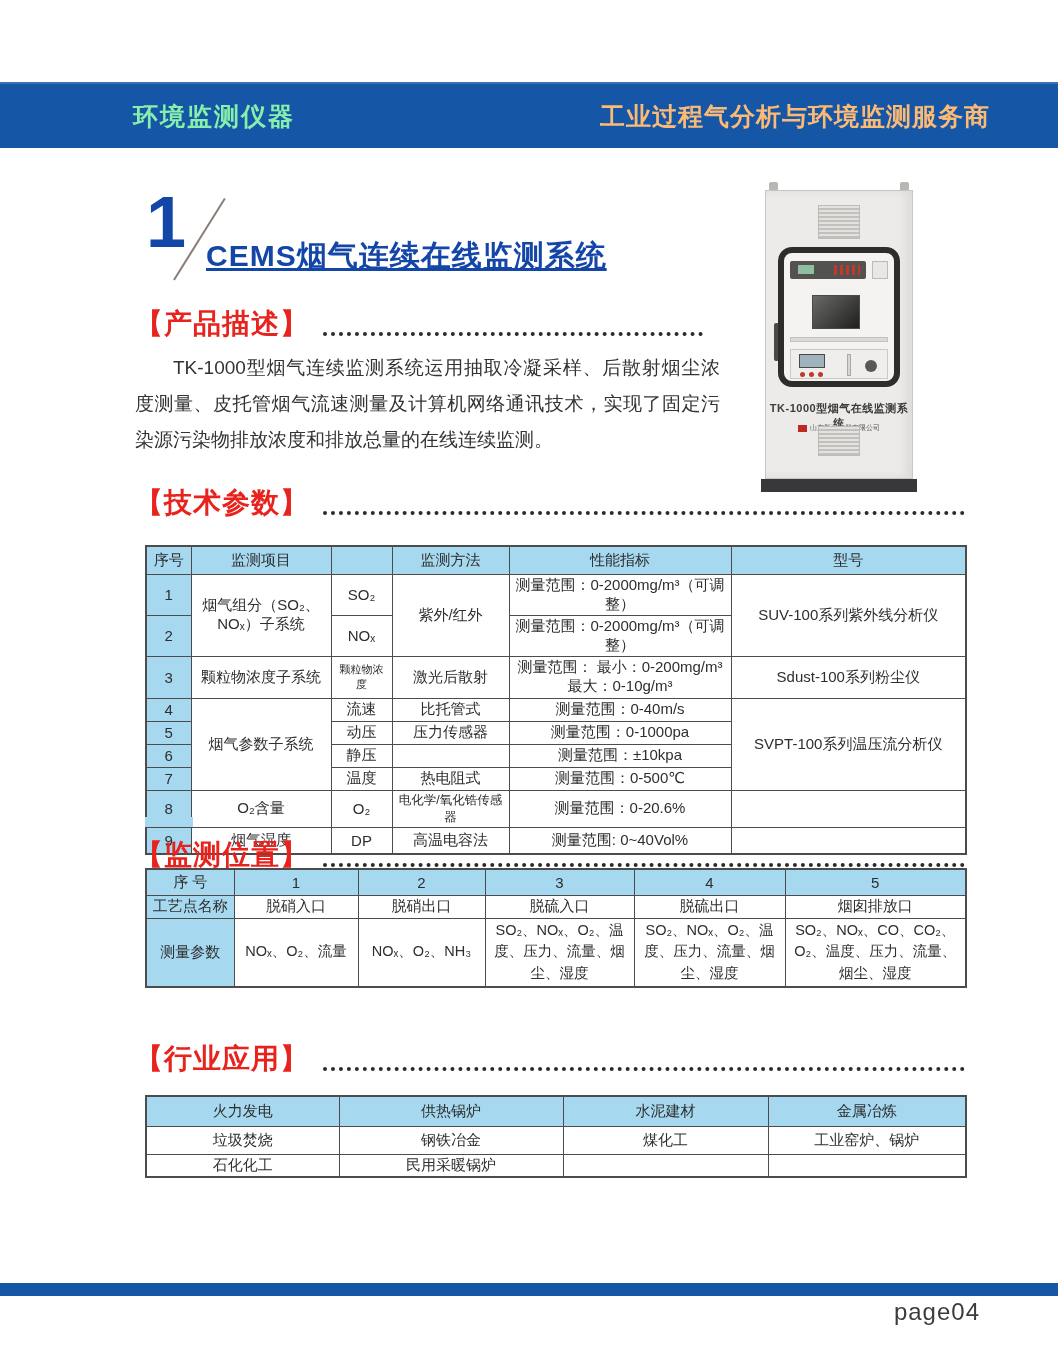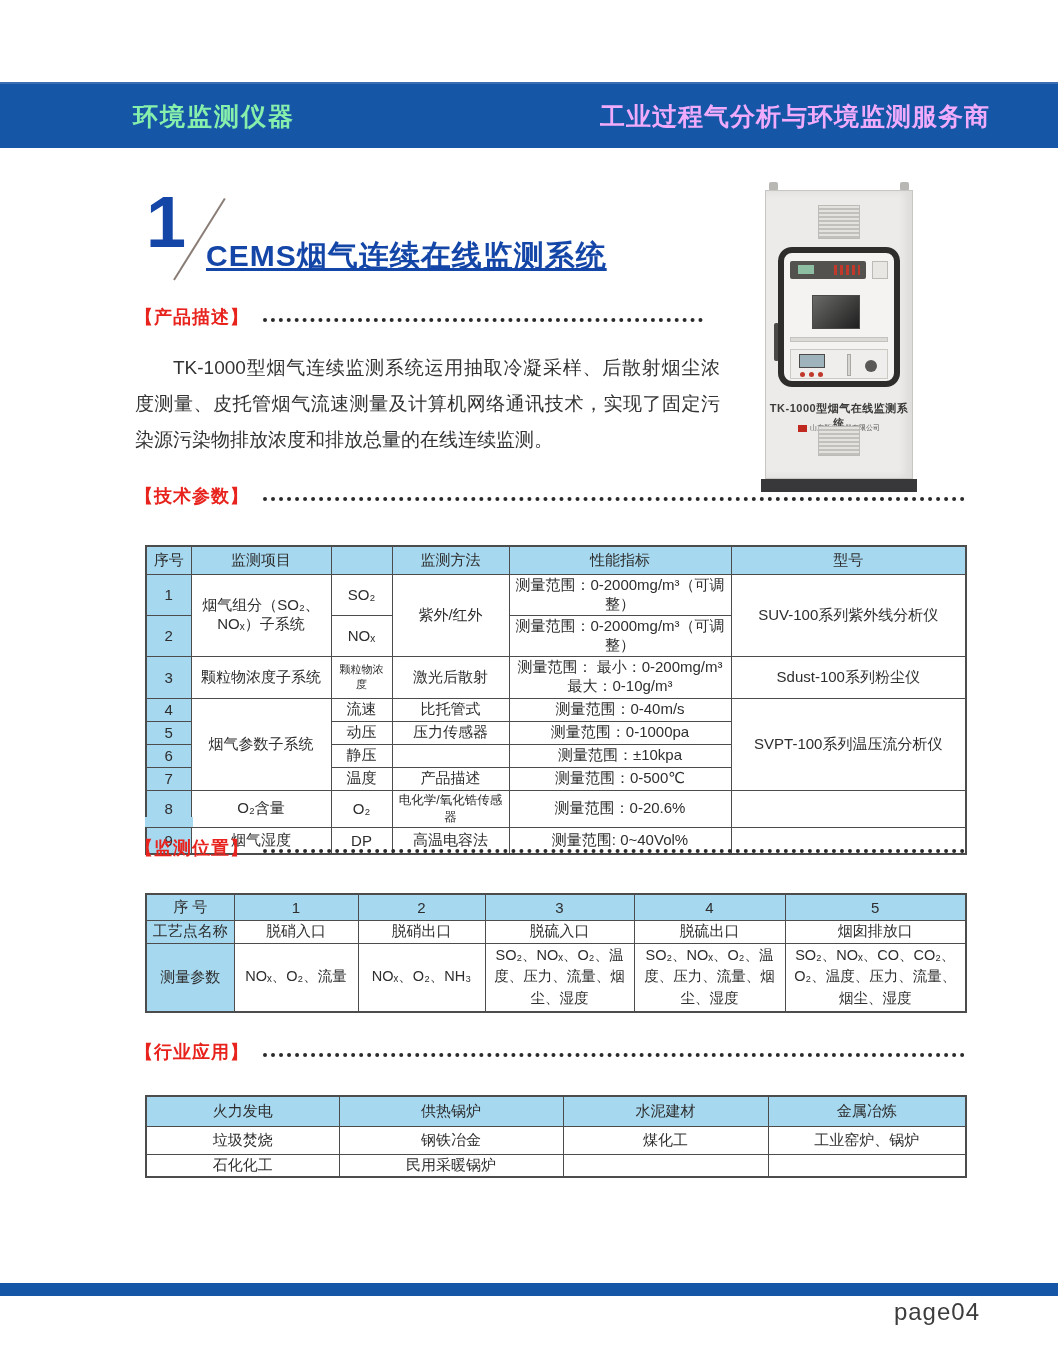--- a/index.html
+++ b/index.html
@@ -4,36 +4,36 @@
 <style>
   * { margin:0; padding:0; box-sizing:border-box; }
   html,body { background:#ffffff; }
   body { font-family:"Liberation Sans","DejaVu Sans",sans-serif; color:#2e2e2e; }
   .page { position:relative; width:1058px; height:1346px; background:#fff; overflow:hidden; }
 
   
   .topbar { position:absolute; left:0; top:82px; width:1058px; height:66px;
             background:#1656a6; border-top:2px solid #3a6fb5; display:flex; align-items:center; }
   .topbar-left  { position:absolute; left:133px; color:#86efac; font-size:25px; font-weight:bold; letter-spacing:2px; }
-  .topbar-right { position:absolute; right:68px; color:#f0abfc; font-size:25px; font-weight:bold; letter-spacing:1px; }
+  .topbar-right { position:absolute; right:68px; color:#fdba74; font-size:25px; font-weight:bold; letter-spacing:1px; }
   .bottombar { position:absolute; left:0; top:1283px; width:1058px; height:13px; background:#1656a6; }
   .pagenum { position:absolute; top:1298px; right:78px; font-size:24px; color:#3c3c3c; letter-spacing:1px; }
 
   
   .sec-number { position:absolute; left:146px; top:186px; font-size:72px; font-weight:bold;
                 color:#1446a8; line-height:1; }
   .sec-slash { position:absolute; left:168px; top:198px; width:2px; height:96px;
                background:#8a7d76; transform:rotate(32deg); transform-origin:top left;
                margin-left:56px; }
   .main-title { position:absolute; left:206px; top:236px; font-size:30px; font-weight:bold;
                 color:#1446a8; letter-spacing:1px;text-decoration:underline; }
 
   
   .heading-row { position:absolute; display:flex; align-items:flex-end; }
-  .heading-red { color:#e8231d; font-size:18px; font-weight:bold; white-space:nowrap; letter-spacing:1px; }
+  .heading-red { color:#e8231d; font-size:28px; font-weight:bold; white-space:nowrap; letter-spacing:1px; }
   .dots { flex:1; border-bottom:4px dotted #2b2b2b; margin:0 0 7px 14px; height:0; }
 
   
   .para { position:absolute; left:135px; top:350px; width:585px; font-size:19px;
           line-height:36px; color:#333; text-align:justify; text-indent:2em; }
 
   
   .cabinet { position:absolute; left:753px; top:182px; width:172px; height:310px; }
   .lug { position:absolute; top:0; width:9px; height:9px; background:#b9b7b4; border-radius:2px; }
   .lug.l { left:16px; } .lug.r { right:16px; }
@@ -198,21 +198,21 @@
     </tr>
     <tr style="height:23px">
       <td class="th-blue">6</td>
       <td>静压</td>
       <td></td>
       <td class="pre">测量范围：±10kpa</td>
     </tr>
     <tr style="height:23px">
       <td class="th-blue">7</td>
       <td>温度</td>
-      <td>产品描述</td>
+      <td>热电阻式</td>
       <td class="pre">测量范围：0-500℃</td>
     </tr>
     <tr style="height:27px">
       <td class="th-blue">8</td>
       <td>O₂含量</td>
       <td>O₂</td>
       <td class="smaller">电化学/氧化锆传感器</td>
       <td class="pre">测量范围：0-20.6%</td>
       <td></td>
     </tr>
@@ -226,21 +226,21 @@
     </tr>
   </tbody>
     </table>
   <div class="tech-tab"></div>
 
   <div class="heading-row" style="left:135px; top:836px; width:830px;">
     <span class="heading-red">【监测位置】</span>
     <span class="dots"></span>
   </div>
 
-  <table class="tbl" style="top:893px; width:820px;">
+  <table class="tbl" style="top:868px; width:820px;">
     <colgroup>
         <col style="width:88px">
         <col style="width:124px">
         <col style="width:127px">
         <col style="width:149px">
         <col style="width:151px">
         <col style="width:181px">
       </colgroup>
     <tbody>
         <tr style="height:26px">

